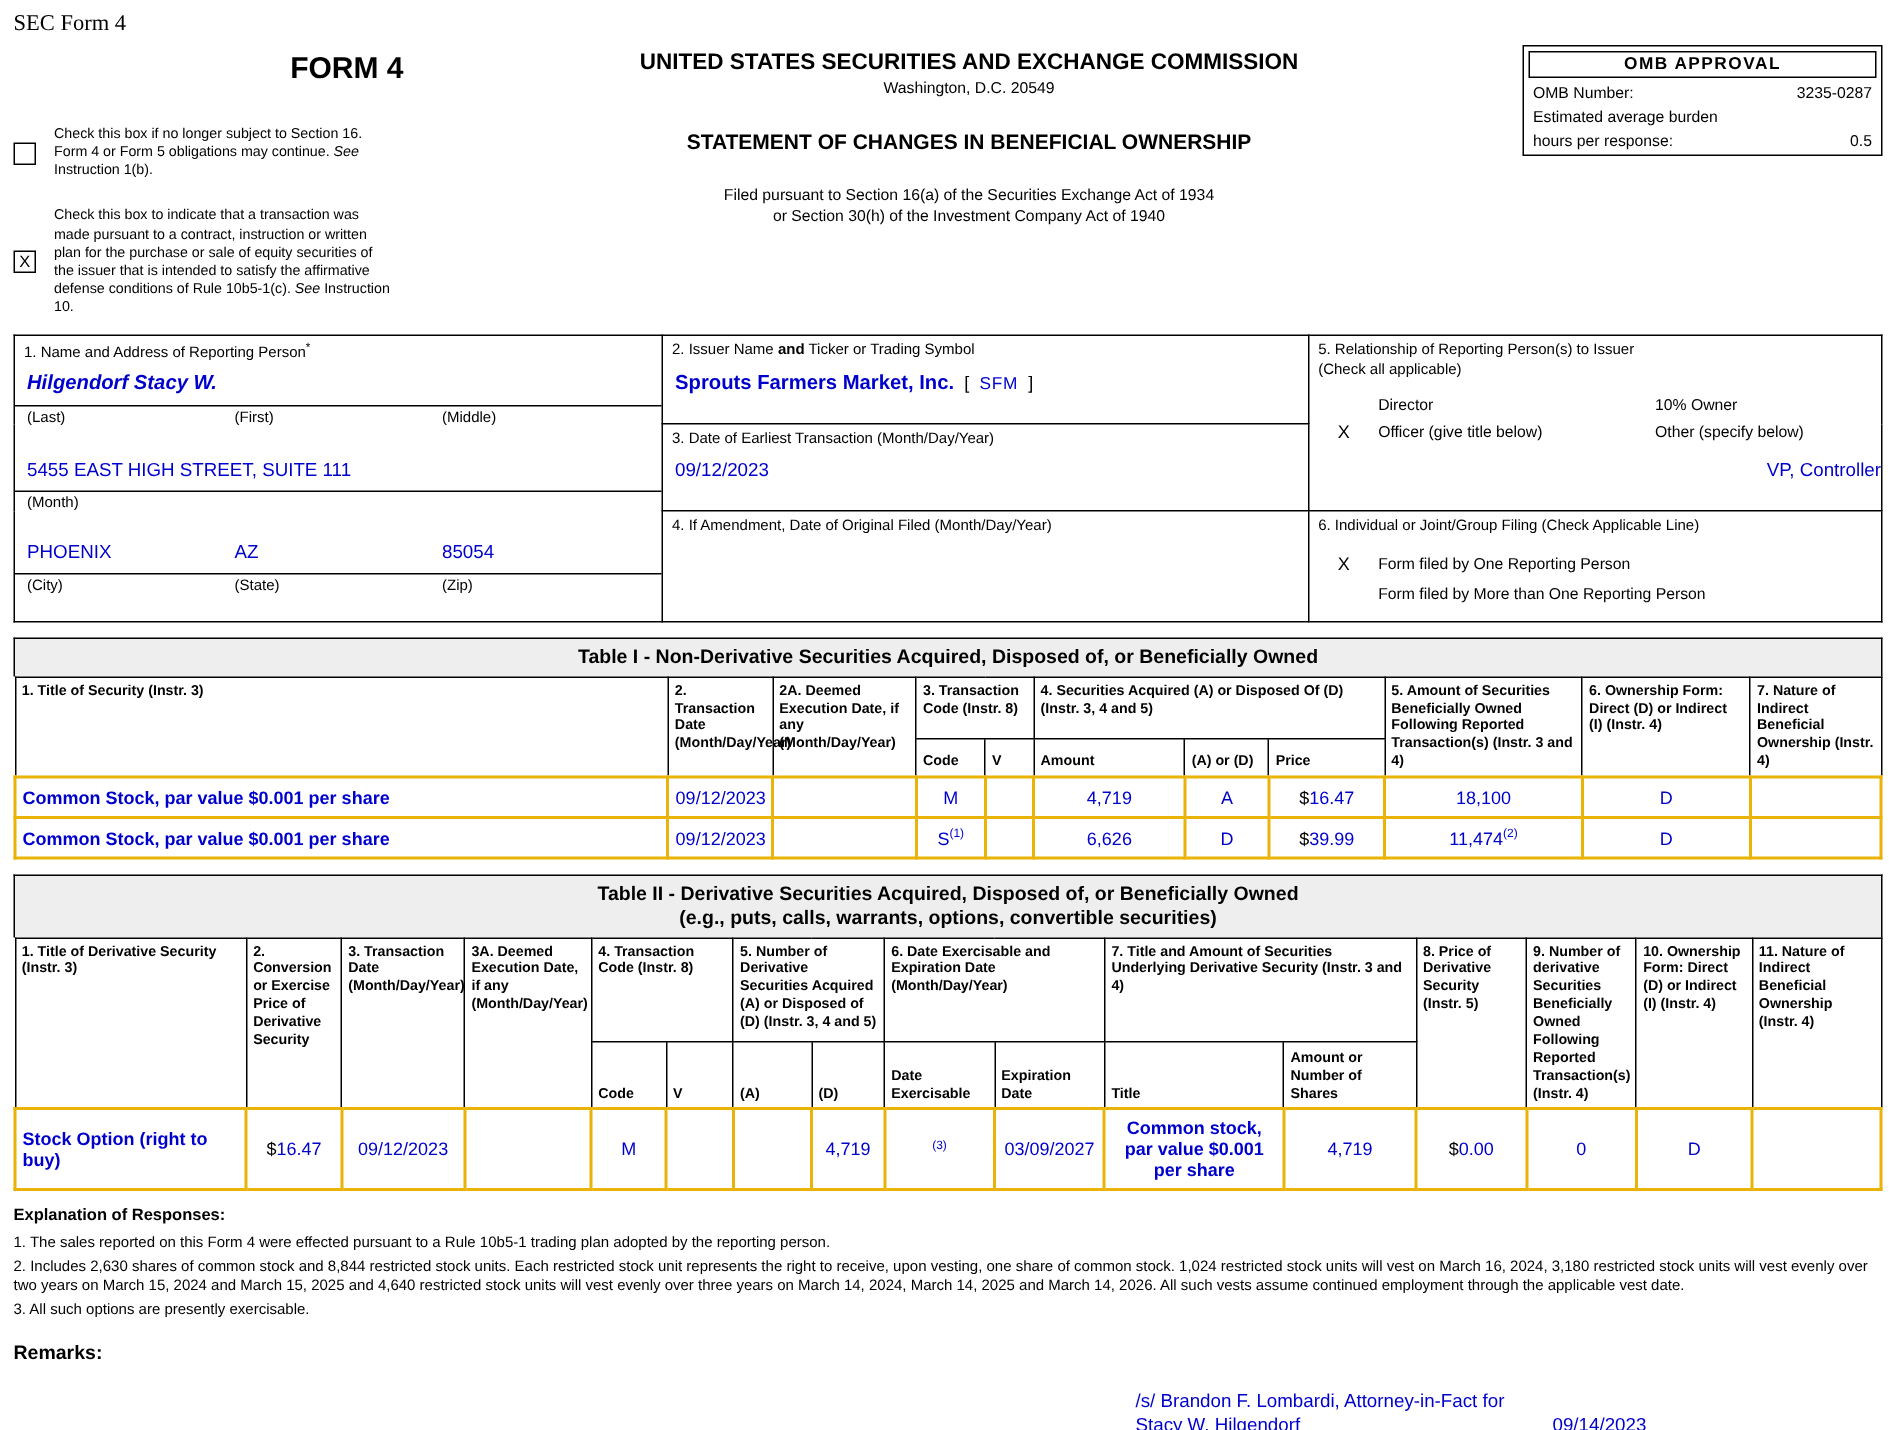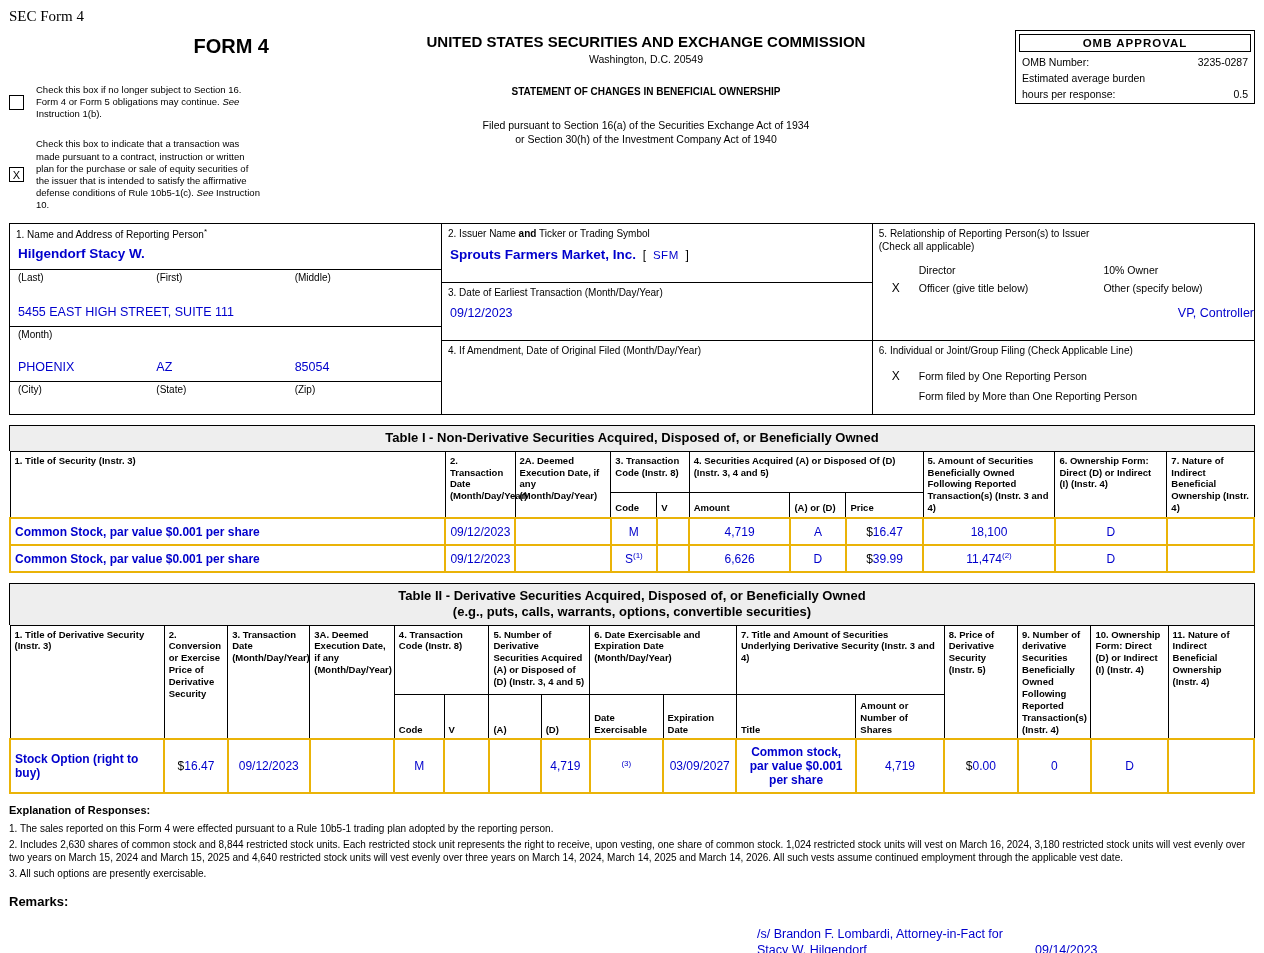--- a/index.html
+++ b/index.html
@@ -14,33 +14,33 @@
   .header-left { width: 268px; flex: none; }
   .form-title { font-size: 20px; font-weight: bold; width: 260px; text-align: right; margin-top: 8px; }
   .checkbox-row { display: flex; align-items: center; margin-top: 26px; }
   .checkbox-row + .checkbox-row { margin-top: 18px; }
   .cb-box { width: 15px; height: 15px; border: 1px solid #000; flex: none; margin-right: 12px; font-size: 11px; text-align: center; line-height: 15px; }
   .cb-text { font-size: 9.5px; line-height: 1.28; width: 228px; }
 
   .header-center { flex: 1; text-align: center; padding: 0 14px; }
   .us-title { font-size: 15px; font-weight: bold; margin-top: 6px; }
   .dc { font-size: 10.5px; margin-top: 3px; }
-  .stmt { font-size: 10px; font-weight: bold; margin-top: 21px; }
+  .stmt { font-size: 14px; font-weight: bold; margin-top: 21px; }
   .pursuant { font-size: 10.5px; margin-top: 21px; line-height: 1.35; }
 
   .omb-box { width: 240px; flex: none; border: 1px solid #000; padding: 3px; font-size: 10.5px; margin-top: 3px; }
   .omb-title { border: 1px solid #000; text-align: center; font-weight: bold; font-size: 11.5px; padding: 2px 0; letter-spacing: 1px; }
   .omb-row { display: flex; justify-content: space-between; padding: 4px 3px 0; }
 
   .main-table { width: 100%; border-collapse: collapse; margin-top: 12px; table-layout: fixed; }
   .main-table td { border: 1px solid #000; vertical-align: top; padding: 0; }
   .sec-label { font-size: 10px; line-height: 1.3; padding: 3px 6px; }
   .cell-s2 { height: 59px; } .cell-s3 { height: 58px; } .cell-s4 { height: 74px; }
 
-  .s1-name { padding: 1px 8px 8px; font-size: 13.5px; font-weight: bold; }
+  .s1-name { padding: 1px 8px 8px; font-size: 13.5px; font-weight: bold; font-style: italic; }
   .trio { display: flex; }
   .trio > span { flex: 1; }
   .labels { border-top: 1px solid #000; font-size: 10px; padding: 2px 8px 4px; }
   .s1-street { padding: 18px 8px 7px; font-size: 12.5px; }
   .s1-city { padding: 16px 8px 7px; font-size: 12.5px; }
 
   .s2-issuer { padding: 4px 8px 6px; font-size: 13.5px; }
   .issuer-link { font-weight: bold; }
   .bracket { margin: 0 3px; font-size: 12px; color: #000; }
   .ticker { font-size: 11.5px; letter-spacing: 0.5px; }

